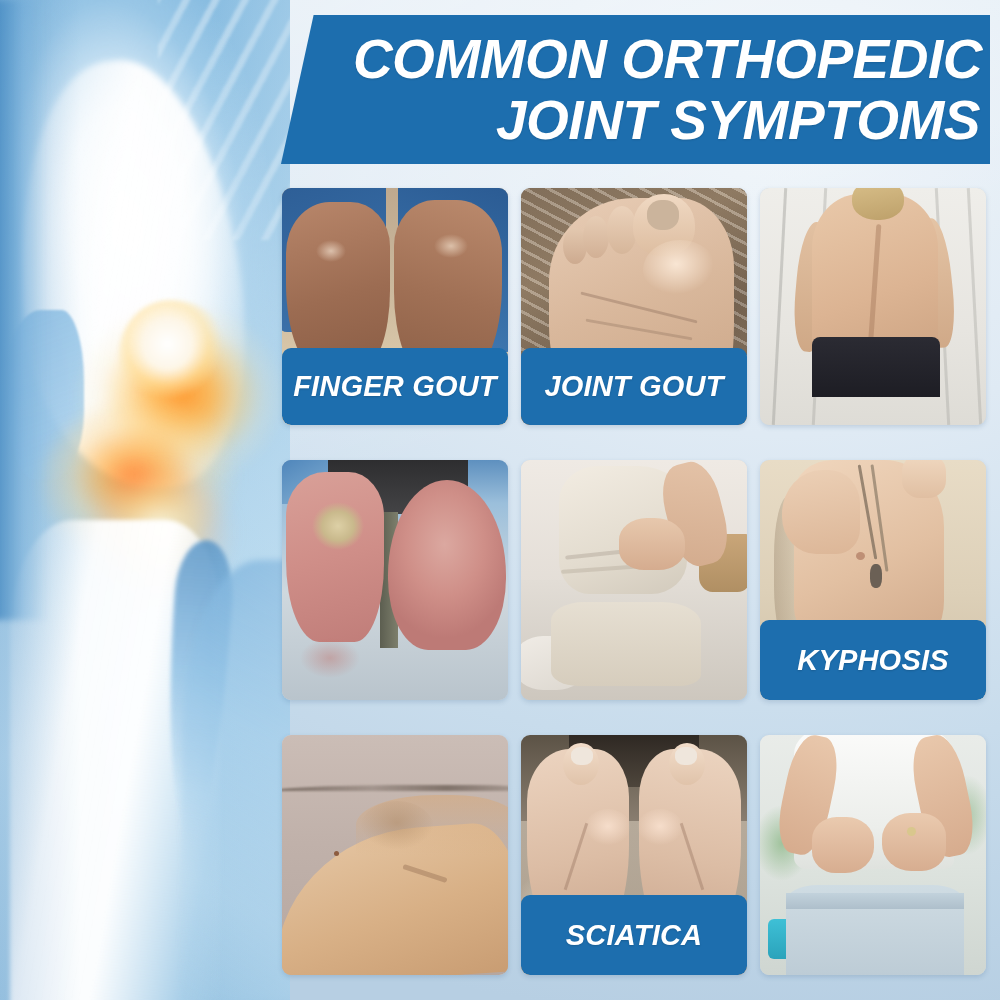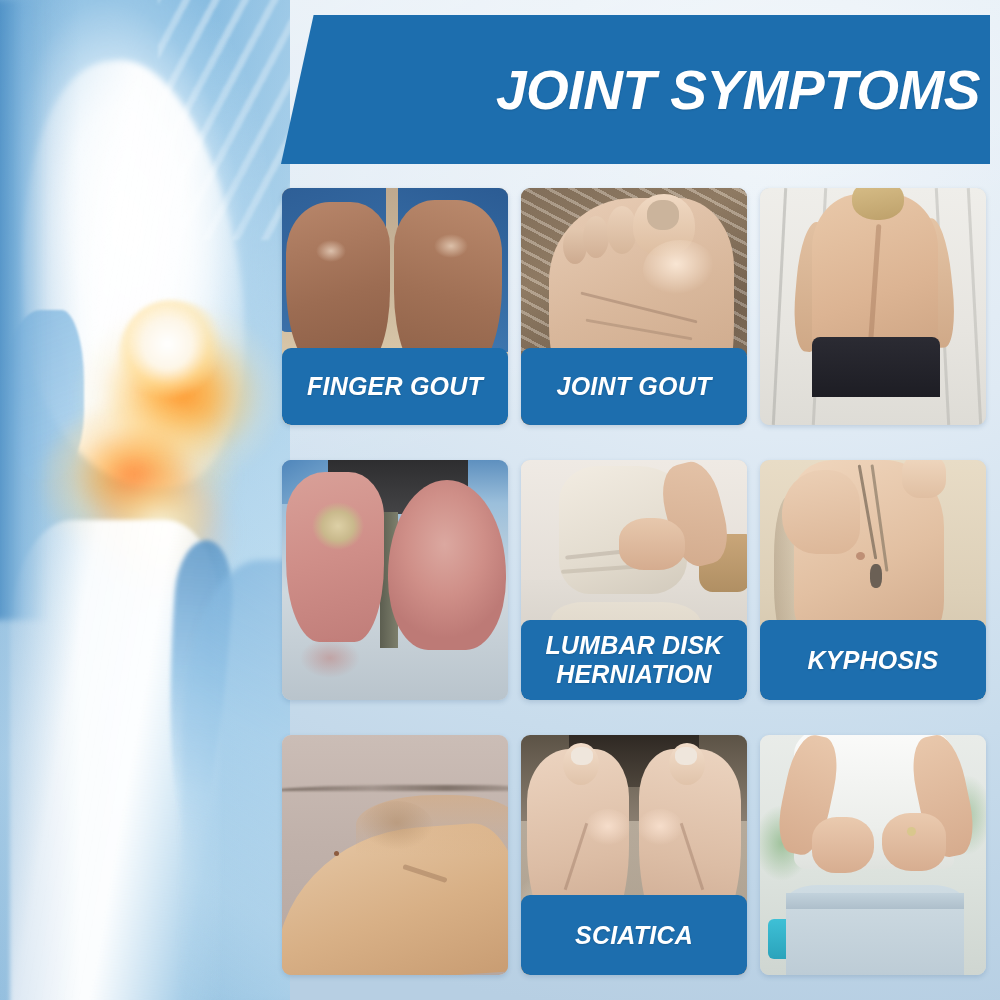--- a/index.html
+++ b/index.html
@@ -144,21 +144,21 @@
     background:#cfd9e2;
   }
   .photo{position:absolute;inset:0;overflow:hidden;}
   .photo .px{position:absolute;}
   .label{
     position:absolute;left:0;right:0;bottom:0;
     background:#1d6eae;
     border-radius:9px;
     display:flex;align-items:center;justify-content:center;
     color:#fff;font-weight:bold;font-style:italic;
-    font-size:25px;line-height:29px;
+    font-size:29px;line-height:29px;
     text-align:center;letter-spacing:.2px;
     text-shadow:0 1px 2px rgba(0,0,0,.15);
     padding:0 6px;
     box-sizing:border-box;
   }
   .label.h1{height:77px;}
   .label.h2{height:80px;}
   .label span{display:block;}
 
   
@@ -301,20 +301,21 @@
     <div class="an-shin"></div>
     <div class="an-fibula"></div>
     <div class="an-calf"></div>
     <div class="an-edgeL"></div>
     <div class="an-vignette"></div>
   </div>
 
   <div class="banner">
     <div class="banner-shape"></div>
     <div class="banner-text">
+      <span class="l1">COMMON ORTHOPEDIC</span>
       <span class="l2">JOINT SYMPTOMS</span>
     </div>
   </div>
 
   <div class="grid">
 
     <div class="card">
       <div class="photo p-finger">
         <div class="px jeanL"></div>
         <div class="px jeanR"></div>
@@ -383,26 +384,20 @@
         <div class="px wall"></div>
         <div class="px bed"></div>
         <div class="px basket"></div>
         <div class="px pillow"></div>
         <div class="px pants"></div>
         <div class="px torso"></div>
         <div class="px fold1"></div>
         <div class="px fold2"></div>
         <div class="px arm"></div>
         <div class="px hand"></div>
-      </div>
-      <div class="label h2">
-        <div>
-          <span>LUMBAR DISK</span>
-          <span>HERNIATION</span>
-        </div>
       </div>
     </div>
 
     <div class="card">
       <div class="photo p-kyphosis">
         <div class="px shadow"></div>
         <div class="px body"></div>
         <div class="px shoulder"></div>
         <div class="px neck"></div>
         <div class="px chain1"></div>

